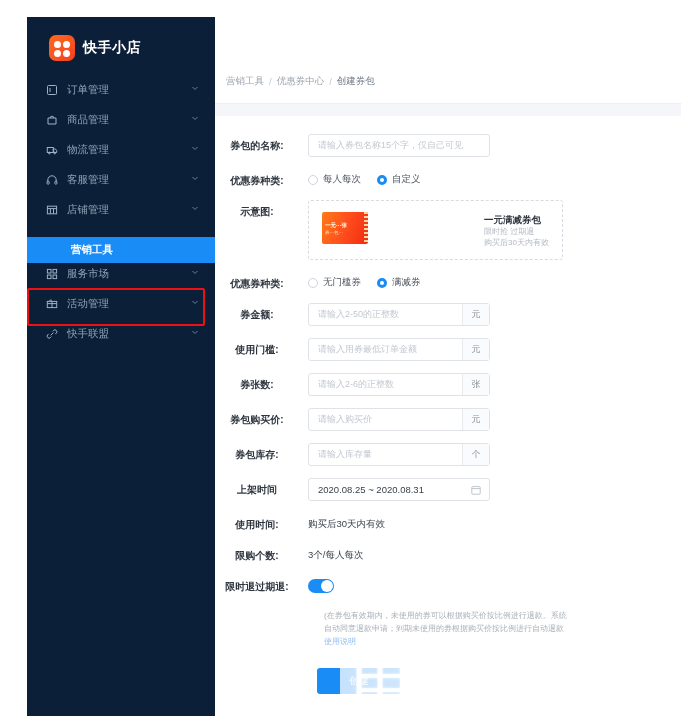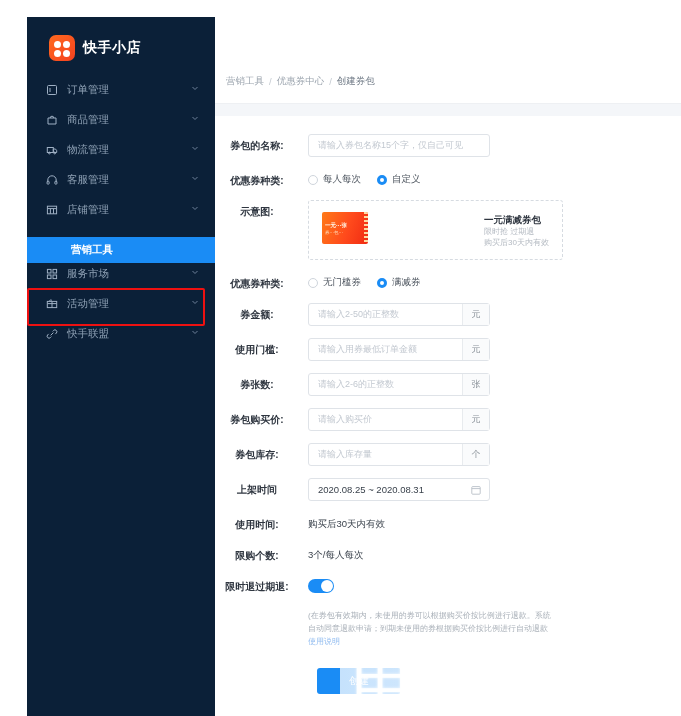--- a/index.html
+++ b/index.html
@@ -169,21 +169,21 @@
     width: 26px; height: 14px; border-radius: 7px; background: #1a8cf5;
     position: relative; margin-top: 4px;
   }
   .toggle .knob {
     position: absolute; right: 1px; top: 1px;
     width: 12px; height: 12px; border-radius: 50%; background: #fff;
   }
 
   .helptext {
     font-size: 8px; color: #aab1b9; line-height: 13px;
-    width: 250px; padding-top: 3px;
+    width: 250px; padding-top: 3px; margin-left: 16px;
   }
   .helptext .link { color: #93bdf0; }
 
   .submit-wrap { padding-left: 102px; padding-top: 8px; }
   .submit-btn {
     width: 84px; height: 26px; border-radius: 3px;
     background: #1a8cf5; color: #fff;
     font-size: 10px; display: flex; align-items: center; justify-content: center;
     border: none;
   }

